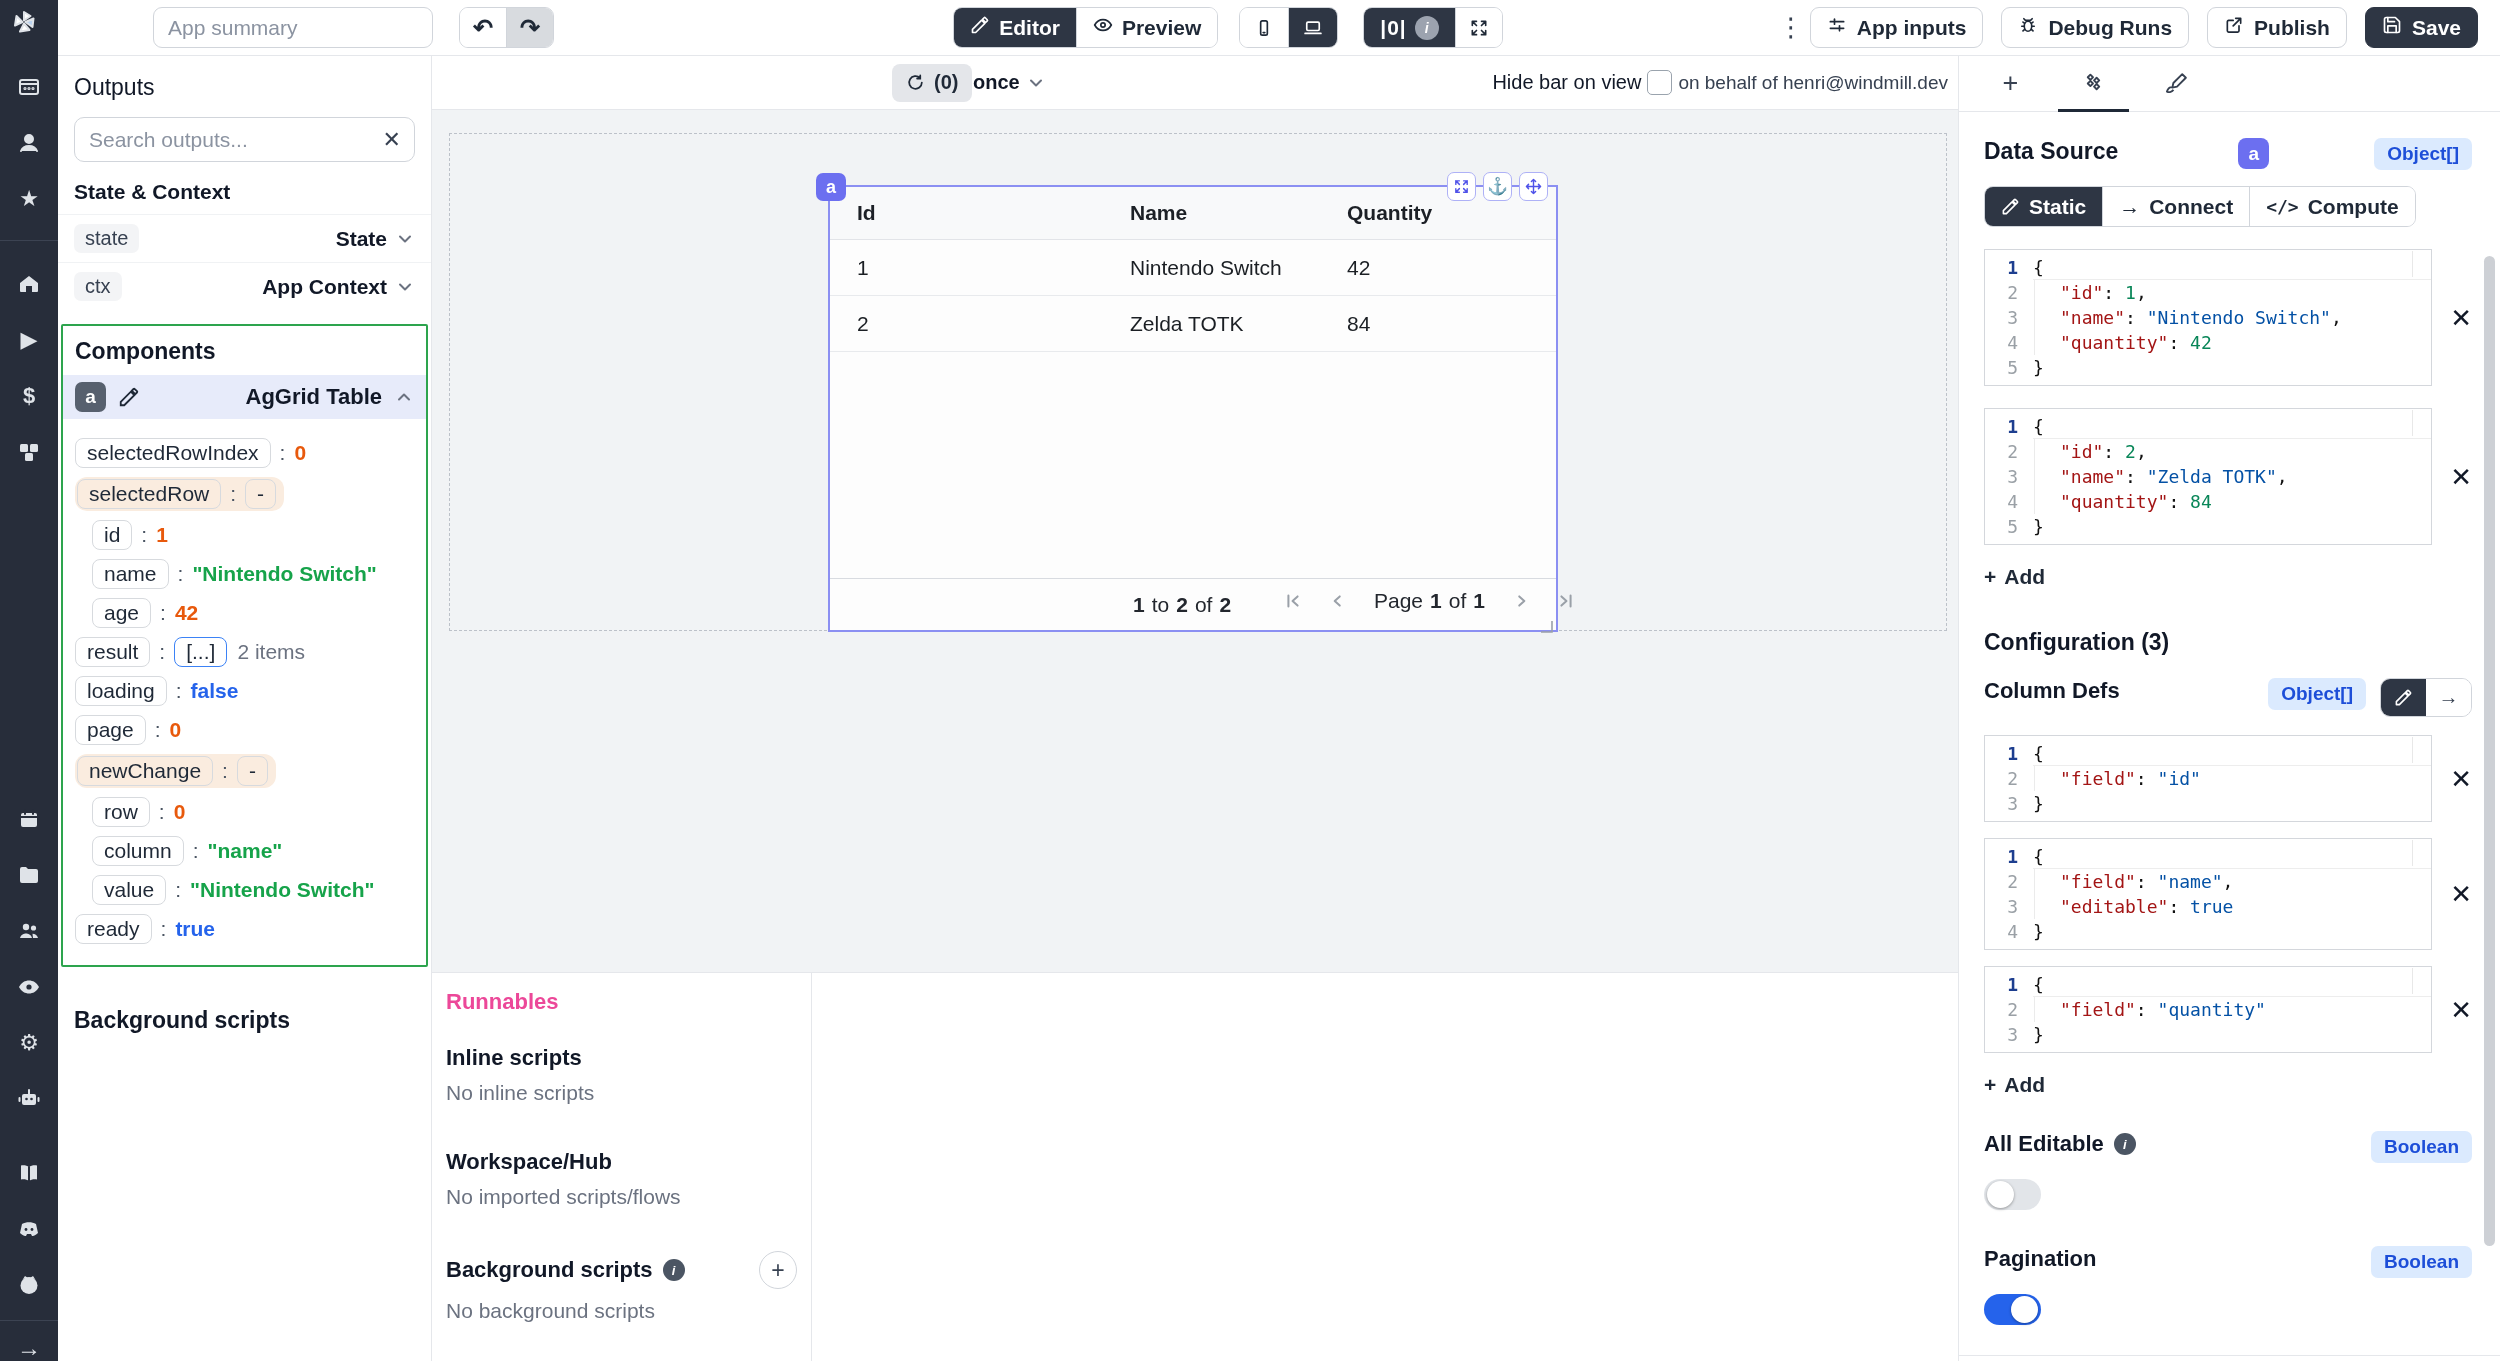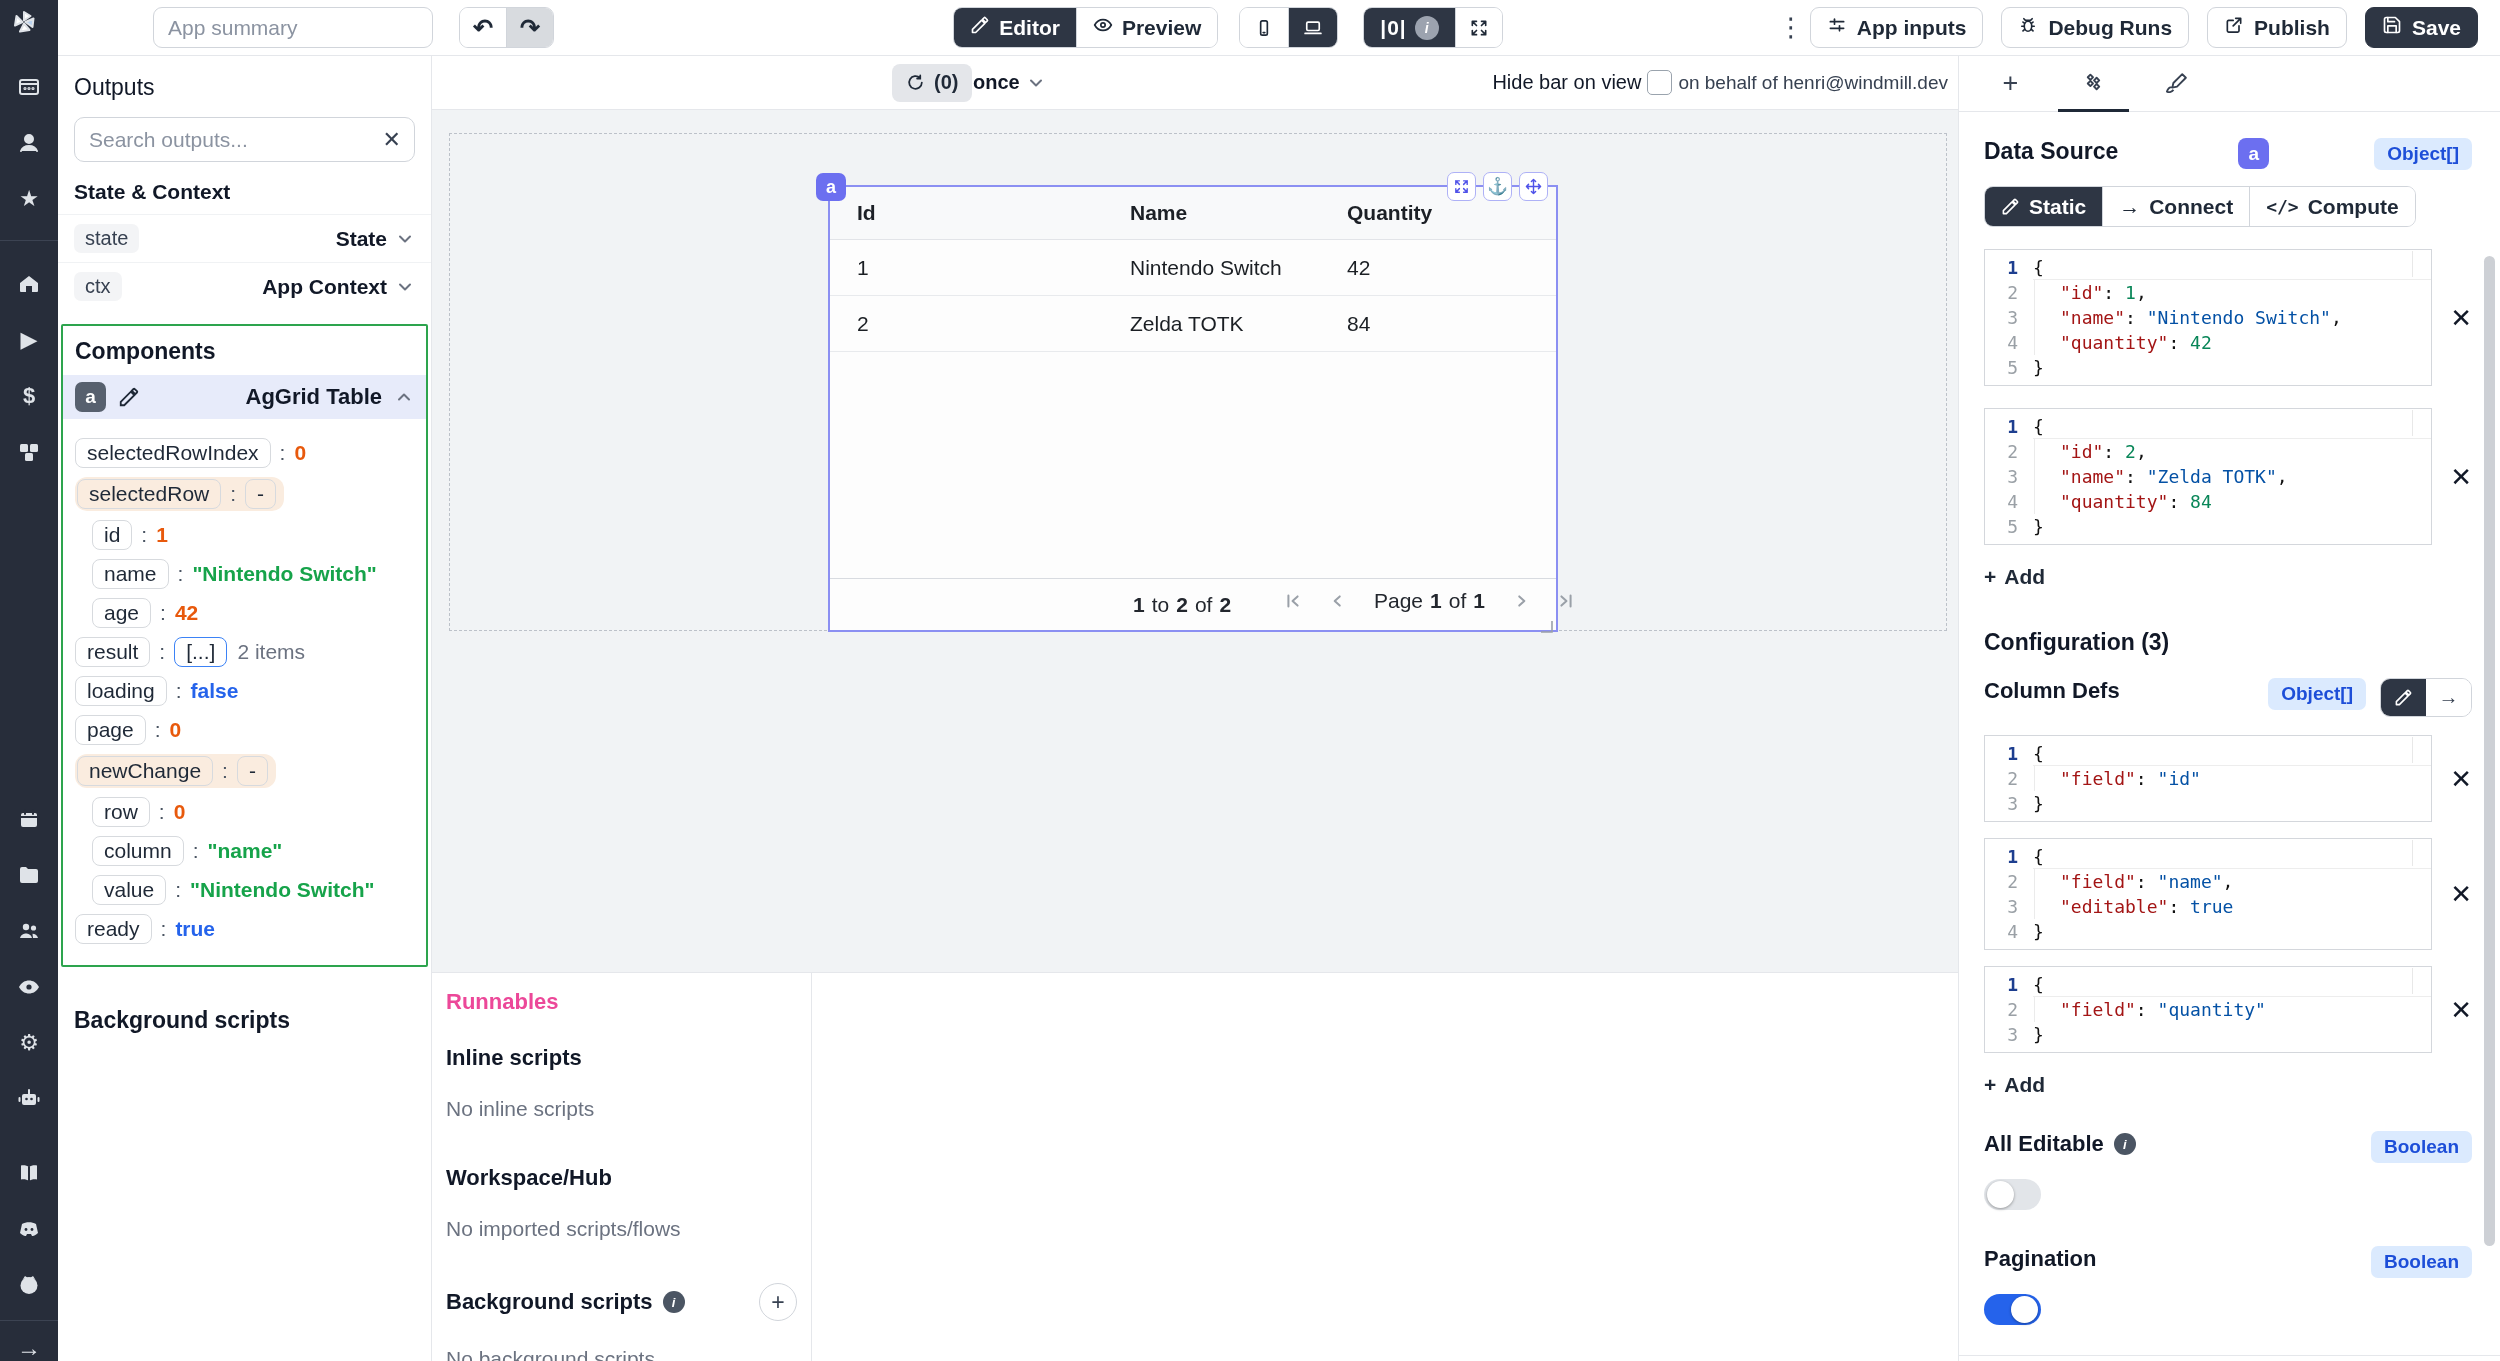--- a/index.html
+++ b/index.html
@@ -114,21 +114,21 @@
   .pg-lbl { display:flex; gap:7px; margin:0 4px; }
   .b { font-weight:700; }
   #resize-h { position:absolute; right:3px; bottom:3px; width:13px; height:13px; cursor:nwse-resize; }
   #resize-h svg { width:13px; height:13px; stroke:#9aa0a8; stroke-width:1.6; fill:none; }
 
   #bottom-panel { position:absolute; left:0; top:916px; width:1526px; height:389px; background:#fff;
     border-top:1px solid #e5e7eb; display:flex; }
   #runnables-col { width:380px; border-right:1px solid #e5e7eb; padding:16px 14px 0 14px; }
   #runnables-col h3 { font-size:22px; font-weight:700; color:#ec4899; }
   .run-sub { font-size:22px; font-weight:700; color:#111827; margin-top:30px; }
-  .run-empty { font-size:21px; color:#6b7280; margin-top:26px; }
+  .run-empty { font-size:21px; color:#6b7280; margin-top:10px; }
   .bg-row { display:flex; align-items:center; margin-top:42px; }
   .bg-row .run-sub { margin:0; display:flex; align-items:center; gap:10px; }
   .plus-circle { margin-left:auto; width:38px; height:38px; border:1px solid #d1d5db; border-radius:50%;
     background:#fff; color:#374151; font-size:23px; display:flex; align-items:center; justify-content:center; cursor:pointer; }
   .info-dark { width:22px; height:22px; border-radius:50%; background:#4b5563; color:#fff; font-size:13px;
     font-weight:700; font-style:italic; display:inline-flex; align-items:center; justify-content:center; }
 
   
   #right { position:absolute; left:1958px; top:56px; width:542px; height:1305px; background:#fff;
     border-left:1px solid #e5e7eb; }

